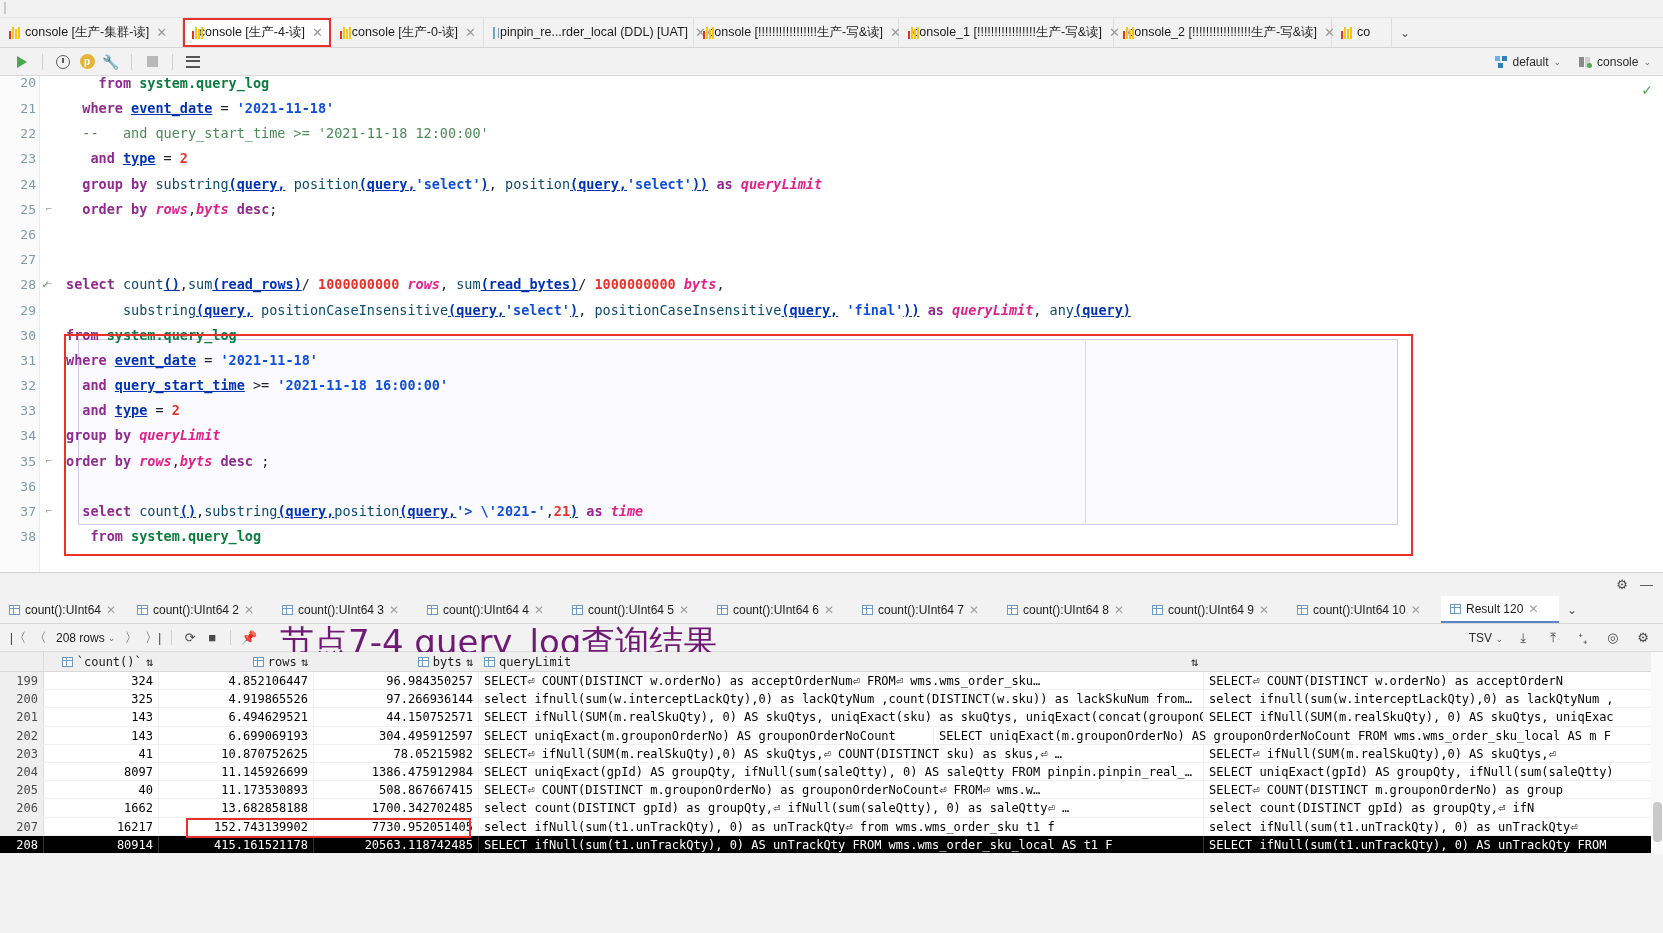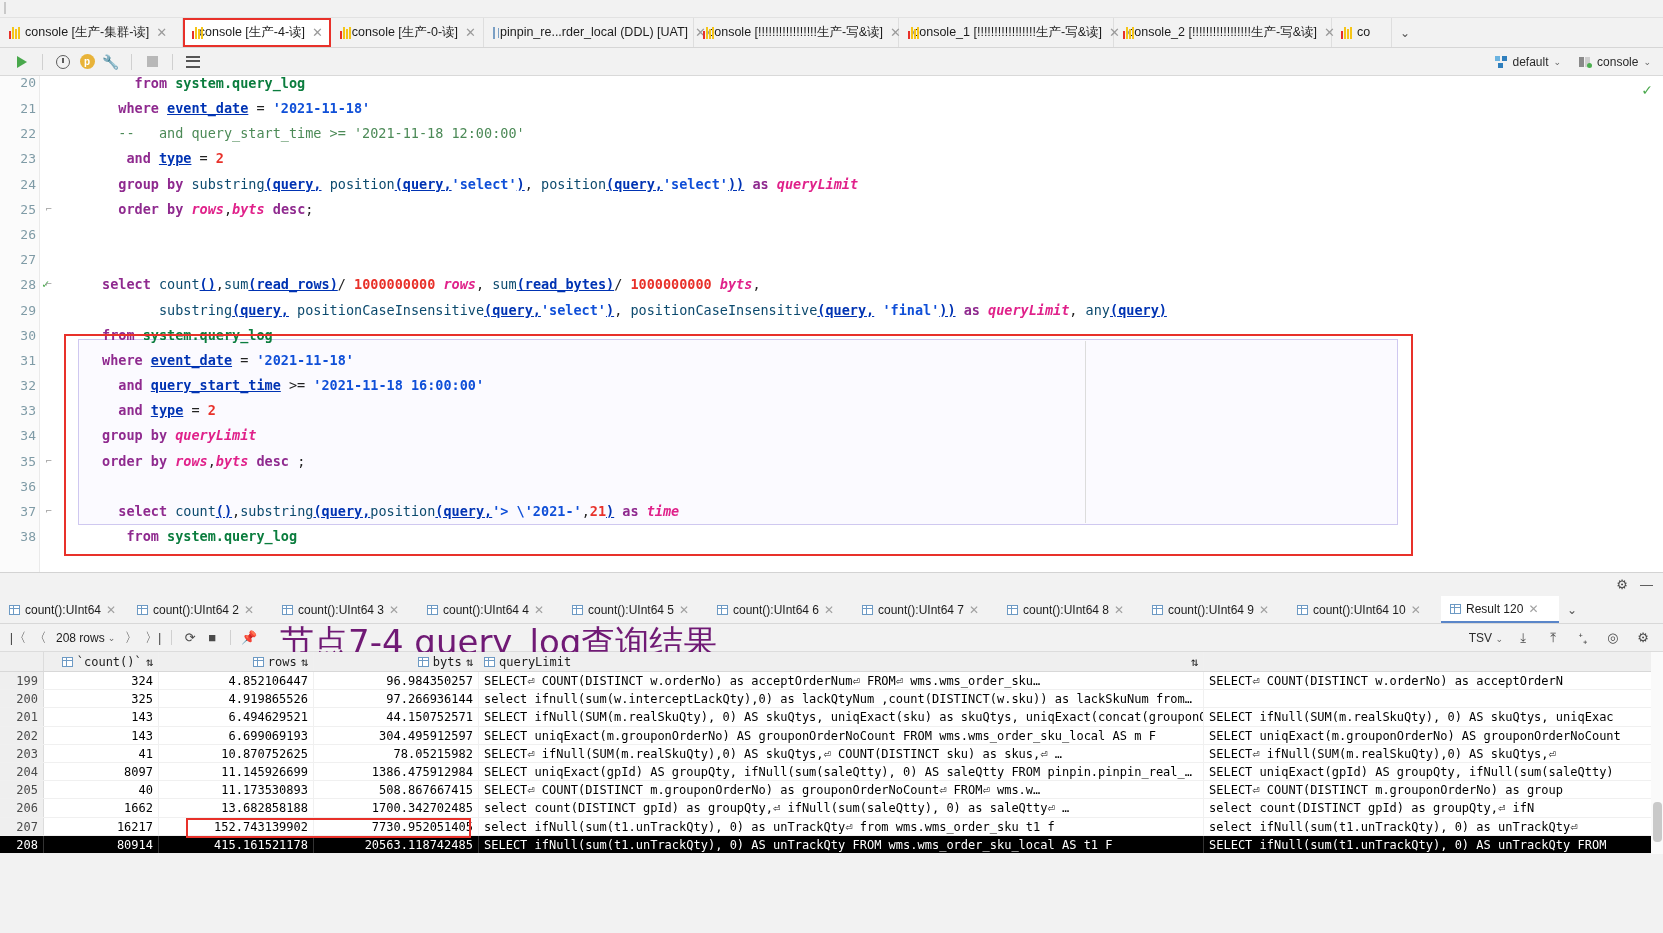--- a/index.html
+++ b/index.html
@@ -69,21 +69,21 @@
   .ic-conn i:nth-child(1){left:0;top:1px;width:5px;height:10px;background:#8a8a8a;}
   .ic-conn i:nth-child(2){left:6px;top:1px;width:5px;height:10px;background:#cfcfcf;}
   .ic-conn i:nth-child(3){left:8px;top:7px;width:5px;height:5px;border-radius:50%;background:#4caf50;}
   .caret { font-size:9px; color:#666; }
 
   
   .editor-wrap { position:relative; height:496px; background:#fff; overflow:hidden; }
   .check-ok { position:absolute; right:10px; top:6px; color:#49a84c; font-size:14px; }
   .gutter { position:absolute; left:0; top:0; width:40px; height:100%; background:#fbfbfb; border-right:1px solid #eaeaea; }
   .code { position:absolute; left:0; top:0; right:0; bottom:0; font-family:"DejaVu Sans Mono", monospace; font-size:13.5px; }
-  .ln { position:relative; height:25.2px; line-height:25.2px; white-space:pre; padding-left:102px; }
+  .ln { position:relative; height:25.2px; line-height:25.2px; white-space:pre; padding-left:66px; }
   .ln .num { position:absolute; left:0; width:36px; text-align:right; color:#7f9ba6; font-family:"DejaVu Sans Mono", monospace; font-size:13px; }
   .ln .fold { position:absolute; left:46px; top:7px; width:9px; height:10px; color:#9a9a9a; font-size:10px; line-height:10px;}
   .ln .chk { position:absolute; left:42px; color:#49a84c; font-size:12px; }
 
   .kw   { color:#8f2a8f; font-weight:bold; }
   .fn   { color:#0c4a6e; }
   .col  { color:#0033b3; text-decoration:underline; font-weight:bold; }
   .str  { color:#0f4fd8; font-weight:bold; }
   .num2 { color:#e8312a; font-weight:bold; }
   .alias{ color:#e0218a; font-style:italic; font-weight:bold; }
@@ -438,36 +438,37 @@
           <div class="gc c-byts">96.984350257</div>
           <div class="gc c-ql">SELECT⏎        COUNT(DISTINCT w.orderNo) as acceptOrderNum⏎        FROM⏎        wms.wms_order_sku…</div>
           <div class="gc c-any">SELECT⏎          COUNT(DISTINCT w.orderNo) as acceptOrderN</div>
         </div>
         <div class="grow">
           <div class="gc c-idx">200</div>
           <div class="gc c-cnt">325</div>
           <div class="gc c-rows">4.919865526</div>
           <div class="gc c-byts">97.266936144</div>
           <div class="gc c-ql">select ifnull(sum(w.interceptLackQty),0) as lackQtyNum ,count(DISTINCT(w.sku)) as lackSkuNum from…</div>
+          <div class="gc c-any">select ifnull(sum(w.interceptLackQty),0) as lackQtyNum ,</div>
         </div>
         <div class="grow">
           <div class="gc c-idx">201</div>
           <div class="gc c-cnt">143</div>
           <div class="gc c-rows">6.494629521</div>
           <div class="gc c-byts">44.150752571</div>
           <div class="gc c-ql">SELECT ifNull(SUM(m.realSkuQty), 0) AS skuQtys, uniqExact(sku) as skuQtys, uniqExact(concat(grouponO…</div>
           <div class="gc c-any">SELECT ifNull(SUM(m.realSkuQty), 0) AS skuQtys, uniqExac</div>
         </div>
         <div class="grow">
           <div class="gc c-idx">202</div>
           <div class="gc c-cnt">143</div>
           <div class="gc c-rows">6.699069193</div>
           <div class="gc c-byts">304.495912597</div>
+          <div class="gc c-any">SELECT uniqExact(m.grouponOrderNo) AS grouponOrderNoCount</div>
           <div class="gc c-ql">SELECT uniqExact(m.grouponOrderNo) AS grouponOrderNoCount FROM wms.wms_order_sku_local AS m F</div>
-          <div class="gc c-any">SELECT uniqExact(m.grouponOrderNo) AS grouponOrderNoCount</div>
         </div>
         <div class="grow">
           <div class="gc c-idx">203</div>
           <div class="gc c-cnt">41</div>
           <div class="gc c-rows">10.870752625</div>
           <div class="gc c-byts">78.05215982</div>
           <div class="gc c-ql">SELECT⏎        ifNull(SUM(m.realSkuQty),0) AS skuQtys,⏎        COUNT(DISTINCT sku) as skus,⏎     …</div>
           <div class="gc c-any">SELECT⏎        ifNull(SUM(m.realSkuQty),0) AS skuQtys,⏎</div>
         </div>
         <div class="grow">

